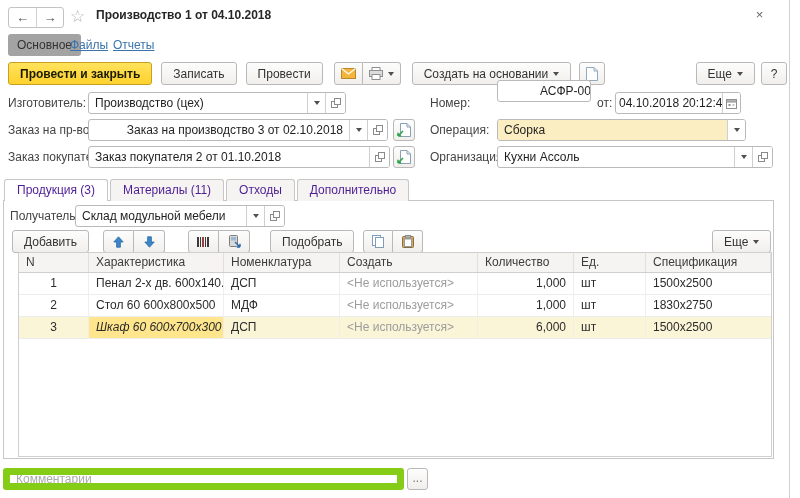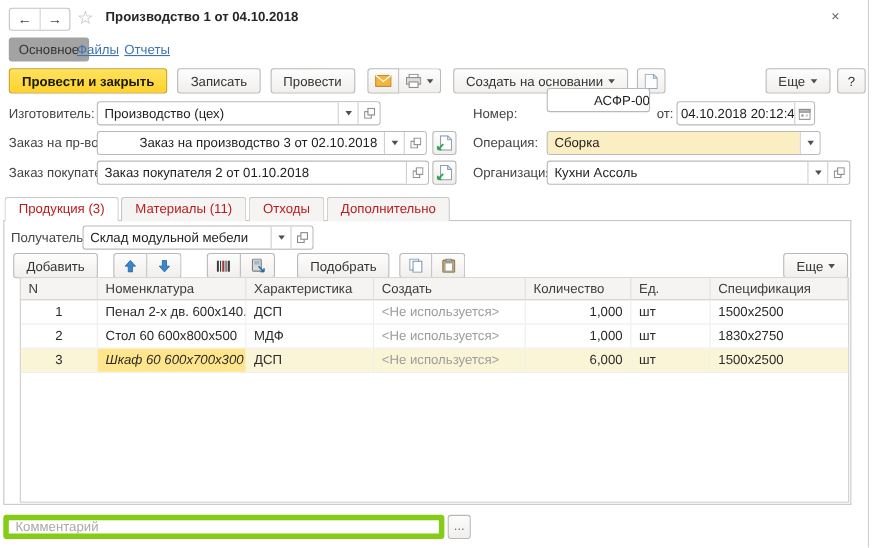--- a/index.html
+++ b/index.html
@@ -52,21 +52,21 @@
   .field .ftext.center { text-align:center; }
   .field .fsec { width:18px; display:flex; align-items:center; justify-content:center; border-left:1px solid #cfcfcf; background:#fff; }
   .field .fsec.wide { width:20px; }
   .field.hl .ftext { background:#fbeec2; }
   .tool-sq { position:absolute; width:22px; height:22px; display:flex; align-items:center; justify-content:center;
     background:linear-gradient(#fdfdfd,#f1efec); border:1px solid #b9b9b9; border-radius:3px; cursor:default; }
 
   
   .doc-tabs { position:absolute; left:4px; top:179px; display:flex; gap:2px; z-index:3; }
   .doc-tab { height:22px; padding:0 12px; line-height:20px; border:1px solid #c6c6c6; border-bottom:none;
-    border-radius:3px 3px 0 0; background:#f6f4f2; color:#b91c1c; position:relative; cursor:default; }
+    border-radius:3px 3px 0 0; background:#f6f4f2; color:#4c1d95; position:relative; cursor:default; }
   .doc-tab.active { background:#fff; }
   .doc-tab.active::after { content:""; position:absolute; left:0; right:0; bottom:-2px; height:2px; background:#fff; }
 
   
   .panel { position:absolute; left:3px; top:200px; width:771px; height:259px; border:1px solid #c6c6c6; background:#fff; }
 
   
   .tbar-btn { position:absolute; top:230px; }
   .tbl { position:absolute; left:18px; top:252px; width:754px; height:205px; border:1px solid #cfcfcf; background:#fff; }
   .trow { display:grid; grid-template-columns:70px 135px 116px 138px 96px 72px 1fr; }
@@ -75,21 +75,21 @@
   .tcell { padding:0 7px; white-space:nowrap; overflow:hidden; line-height:21px; height:21px; border-right:1px solid #f0eeec; }
   .trow.body { border-bottom:1px solid #ededed; }
   .tcell.num { text-align:center; }
   .tcell.qty { text-align:right; }
   .tcell.gray { color:#9c9c9c; }
   .trow.selected .tcell { background:#fbf5d8; }
   .trow.selected .tcell.current { background:#ffe68c;font-style:italic; }
   .tcell:last-child { border-right:none; }
 
   
-  .comment-input { position:absolute; left:3px; top:468px; width:401px; height:22px; border:5px solid #84cc16;
+  .comment-input { position:absolute; left:3px; top:468px; width:401px; height:22px; border:7px solid #84cc16;
     border-radius:3px; padding:0 6px; font-family:"Liberation Sans", sans-serif; font-size:12px; color:#2b2b2b; outline:none; }
   .comment-input::placeholder { color:#a9a9a9; }
   .ellipsis-btn { position:absolute; left:407px; top:468px; width:21px; height:22px; line-height:18px; text-align:center;
     background:linear-gradient(#fdfdfd,#f1efec); border:1px solid #b9b9b9; border-radius:3px; color:#777; cursor:default; }
 
   svg { display:block; }
 </style>
 </head>
 <body>
 
@@ -338,22 +338,22 @@
     </div>
   </div>
   <div class="btn tbar-btn" style="left:712px;">
     <span>Еще</span>
     <span class="caret"></span>
   </div>
 
   <div class="tbl">
     <div class="trow head">
       <div class="tcell">N</div>
+      <div class="tcell">Характеристика</div>
       <div class="tcell">Номенклатура</div>
-      <div class="tcell">Характеристика</div>
       <div class="tcell">Создать</div>
       <div class="tcell">Количество</div>
       <div class="tcell">Ед.</div>
       <div class="tcell">Спецификация</div>
     </div>
     <div class="trow body">
       <div class="tcell num">1</div>
       <div class="tcell">Пенал 2-х дв. 600х140...</div>
       <div class="tcell">ДСП</div>
       <div class="tcell gray">&lt;Не используется&gt;</div>

